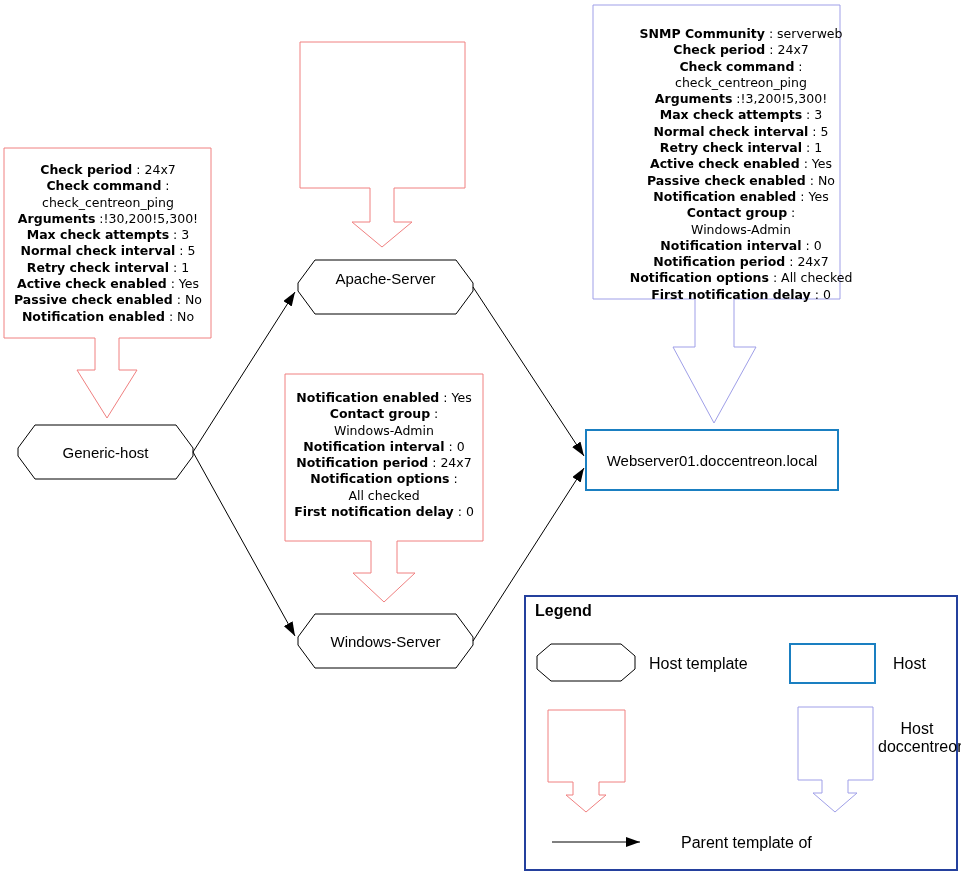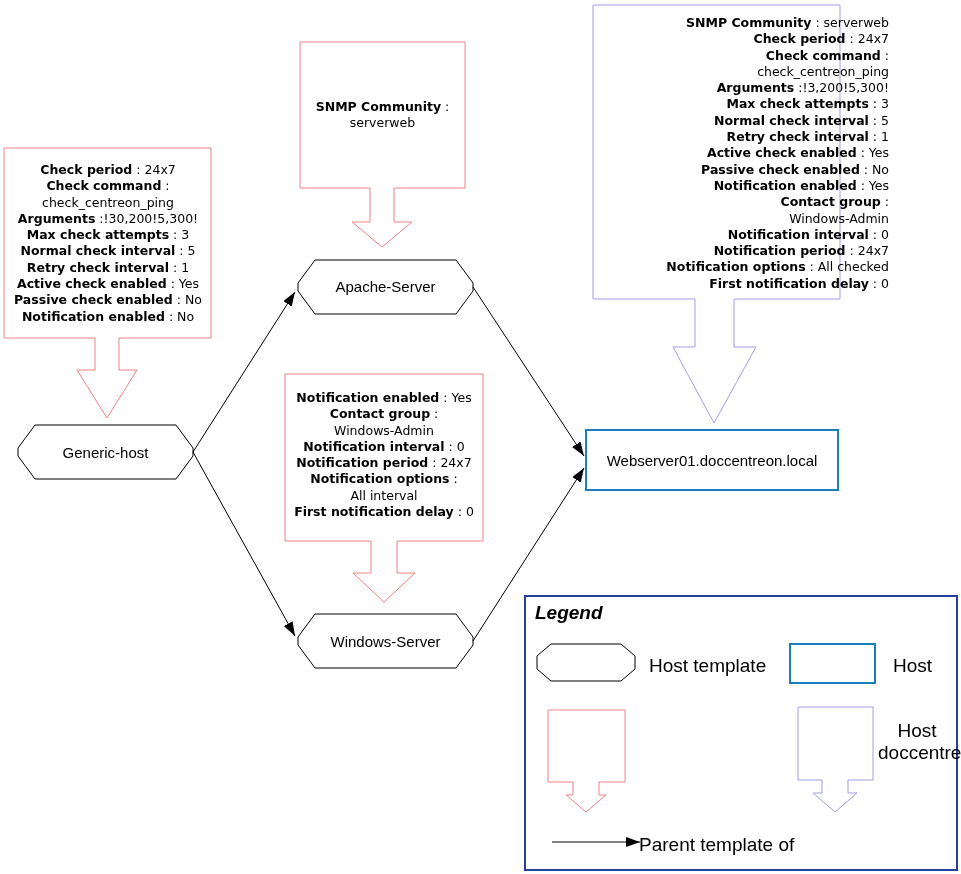--- a/index.html
+++ b/index.html
@@ -18,23 +18,23 @@
 
   .attrs {
     position:absolute; text-align:center;
     font:12.5px "DejaVu Sans", sans-serif; line-height:16.3px;
   }
   .attrs b { font-weight:bold; }
   .node-label {
     position:absolute; display:flex; align-items:center; justify-content:center;
     font-size:15px; text-align:center;
   }
-  .legend-label { position:absolute; font-size:19px; }
+  .legend-label { position:absolute; font-size:16px; }
   .legend-label.center { text-align:center; }
-  #legend-title { position:absolute; font-size:19px; font-weight:bold;font-style:italic; }
+  #legend-title { position:absolute; font-size:16px; font-weight:bold; }
 </style>
 </head>
 <body>
 
 <div id="canvas">
 
   <svg id="shapes" viewBox="0 0 961 874" xmlns="http://www.w3.org/2000/svg">
     <defs>
       <marker id="arrow" markerUnits="userSpaceOnUse" markerWidth="14" markerHeight="10" refX="14" refY="5" orient="auto">
         <path d="M0,0 L14,5 L0,10 Z" fill="#000"></path>
@@ -80,60 +80,56 @@
       <div class="attr-line">check_centreon_ping</div>
       <div class="attr-line"><b>Arguments</b> :!30,200!5,300!</div>
       <div class="attr-line"><b>Max check attempts</b> : 3</div>
       <div class="attr-line"><b>Normal check interval</b> : 5</div>
       <div class="attr-line"><b>Retry check interval</b> : 1</div>
       <div class="attr-line"><b>Active check enabled</b> : Yes</div>
       <div class="attr-line"><b>Passive check enabled</b> : No</div>
       <div class="attr-line"><b>Notification enabled</b> : No</div>
     </div>
 
-  <div class="attrs" style="left:300px; top:42px; width:165px; padding-top:57px;">
-      <div class="attr-line"><b>SNMP Community</b> :</div>
-      <div class="attr-line">serverweb</div>
-    </div>
 
   <div class="attrs" style="left:285px; top:374px; width:198px; padding-top:16px;">
       <div class="attr-line"><b>Notification enabled</b> : Yes</div>
       <div class="attr-line"><b>Contact group</b> :</div>
       <div class="attr-line">Windows-Admin</div>
       <div class="attr-line"><b>Notification interval</b> : 0</div>
       <div class="attr-line"><b>Notification period</b> : 24x7</div>
       <div class="attr-line"><b>Notification options</b> :</div>
-      <div class="attr-line">All interval</div>
+      <div class="attr-line">All checked</div>
       <div class="attr-line"><b>First notification delay</b> : 0</div>
     </div>
 
-  <div class="attrs" style="left:593px; top:7px; width:296px; padding-top:8px;text-align:right;">
+  <div class="attrs" style="left:593px; top:18px; width:296px; padding-top:8px;">
       <div class="attr-line"><b>SNMP Community</b> : serverweb</div>
       <div class="attr-line"><b>Check period</b> : 24x7</div>
       <div class="attr-line"><b>Check command</b> :</div>
       <div class="attr-line">check_centreon_ping</div>
       <div class="attr-line"><b>Arguments</b> :!3,200!5,300!</div>
       <div class="attr-line"><b>Max check attempts</b> : 3</div>
       <div class="attr-line"><b>Normal check interval</b> : 5</div>
       <div class="attr-line"><b>Retry check interval</b> : 1</div>
       <div class="attr-line"><b>Active check enabled</b> : Yes</div>
       <div class="attr-line"><b>Passive check enabled</b> : No</div>
       <div class="attr-line"><b>Notification enabled</b> : Yes</div>
       <div class="attr-line"><b>Contact group</b> :</div>
       <div class="attr-line">Windows-Admin</div>
       <div class="attr-line"><b>Notification interval</b> : 0</div>
       <div class="attr-line"><b>Notification period</b> : 24x7</div>
       <div class="attr-line"><b>Notification options</b> : All checked</div>
       <div class="attr-line"><b>First notification delay</b> : 0</div>
     </div>
 
   <div class="node-label" style="left:18px; top:425px; width:175px; height:54px;text-align:right;">Generic-host</div>
-  <div class="node-label" style="left:298px; top:268px; width:175px; height:36px;">Apache-Server</div>
+  <div class="node-label" style="left:298px; top:260px; width:175px; height:36px;">Apache-Server</div>
   <div class="node-label" style="left:298px; top:614px; width:175px; height:54px;">Windows-Server</div>
   <div class="node-label" style="left:586px; top:430px; width:252px; height:60px;">Webserver01.doccentreon.local</div>
 
   <div id="legend-title" style="left:535px; top:602px;">Legend</div>
   <div class="legend-label" style="left:649px; top:655px;">Host template</div>
   <div class="legend-label" style="left:893px; top:655px;">Host</div>
   <div class="legend-label center" style="left:878px; top:720px; width:78px;">Host doccentreon</div>
-  <div class="legend-label" style="left:639px; top:834px;">Parent template of</div>
+  <div class="legend-label" style="left:681px; top:834px;">Parent template of</div>
 
 </div>
 
 </body></html>

